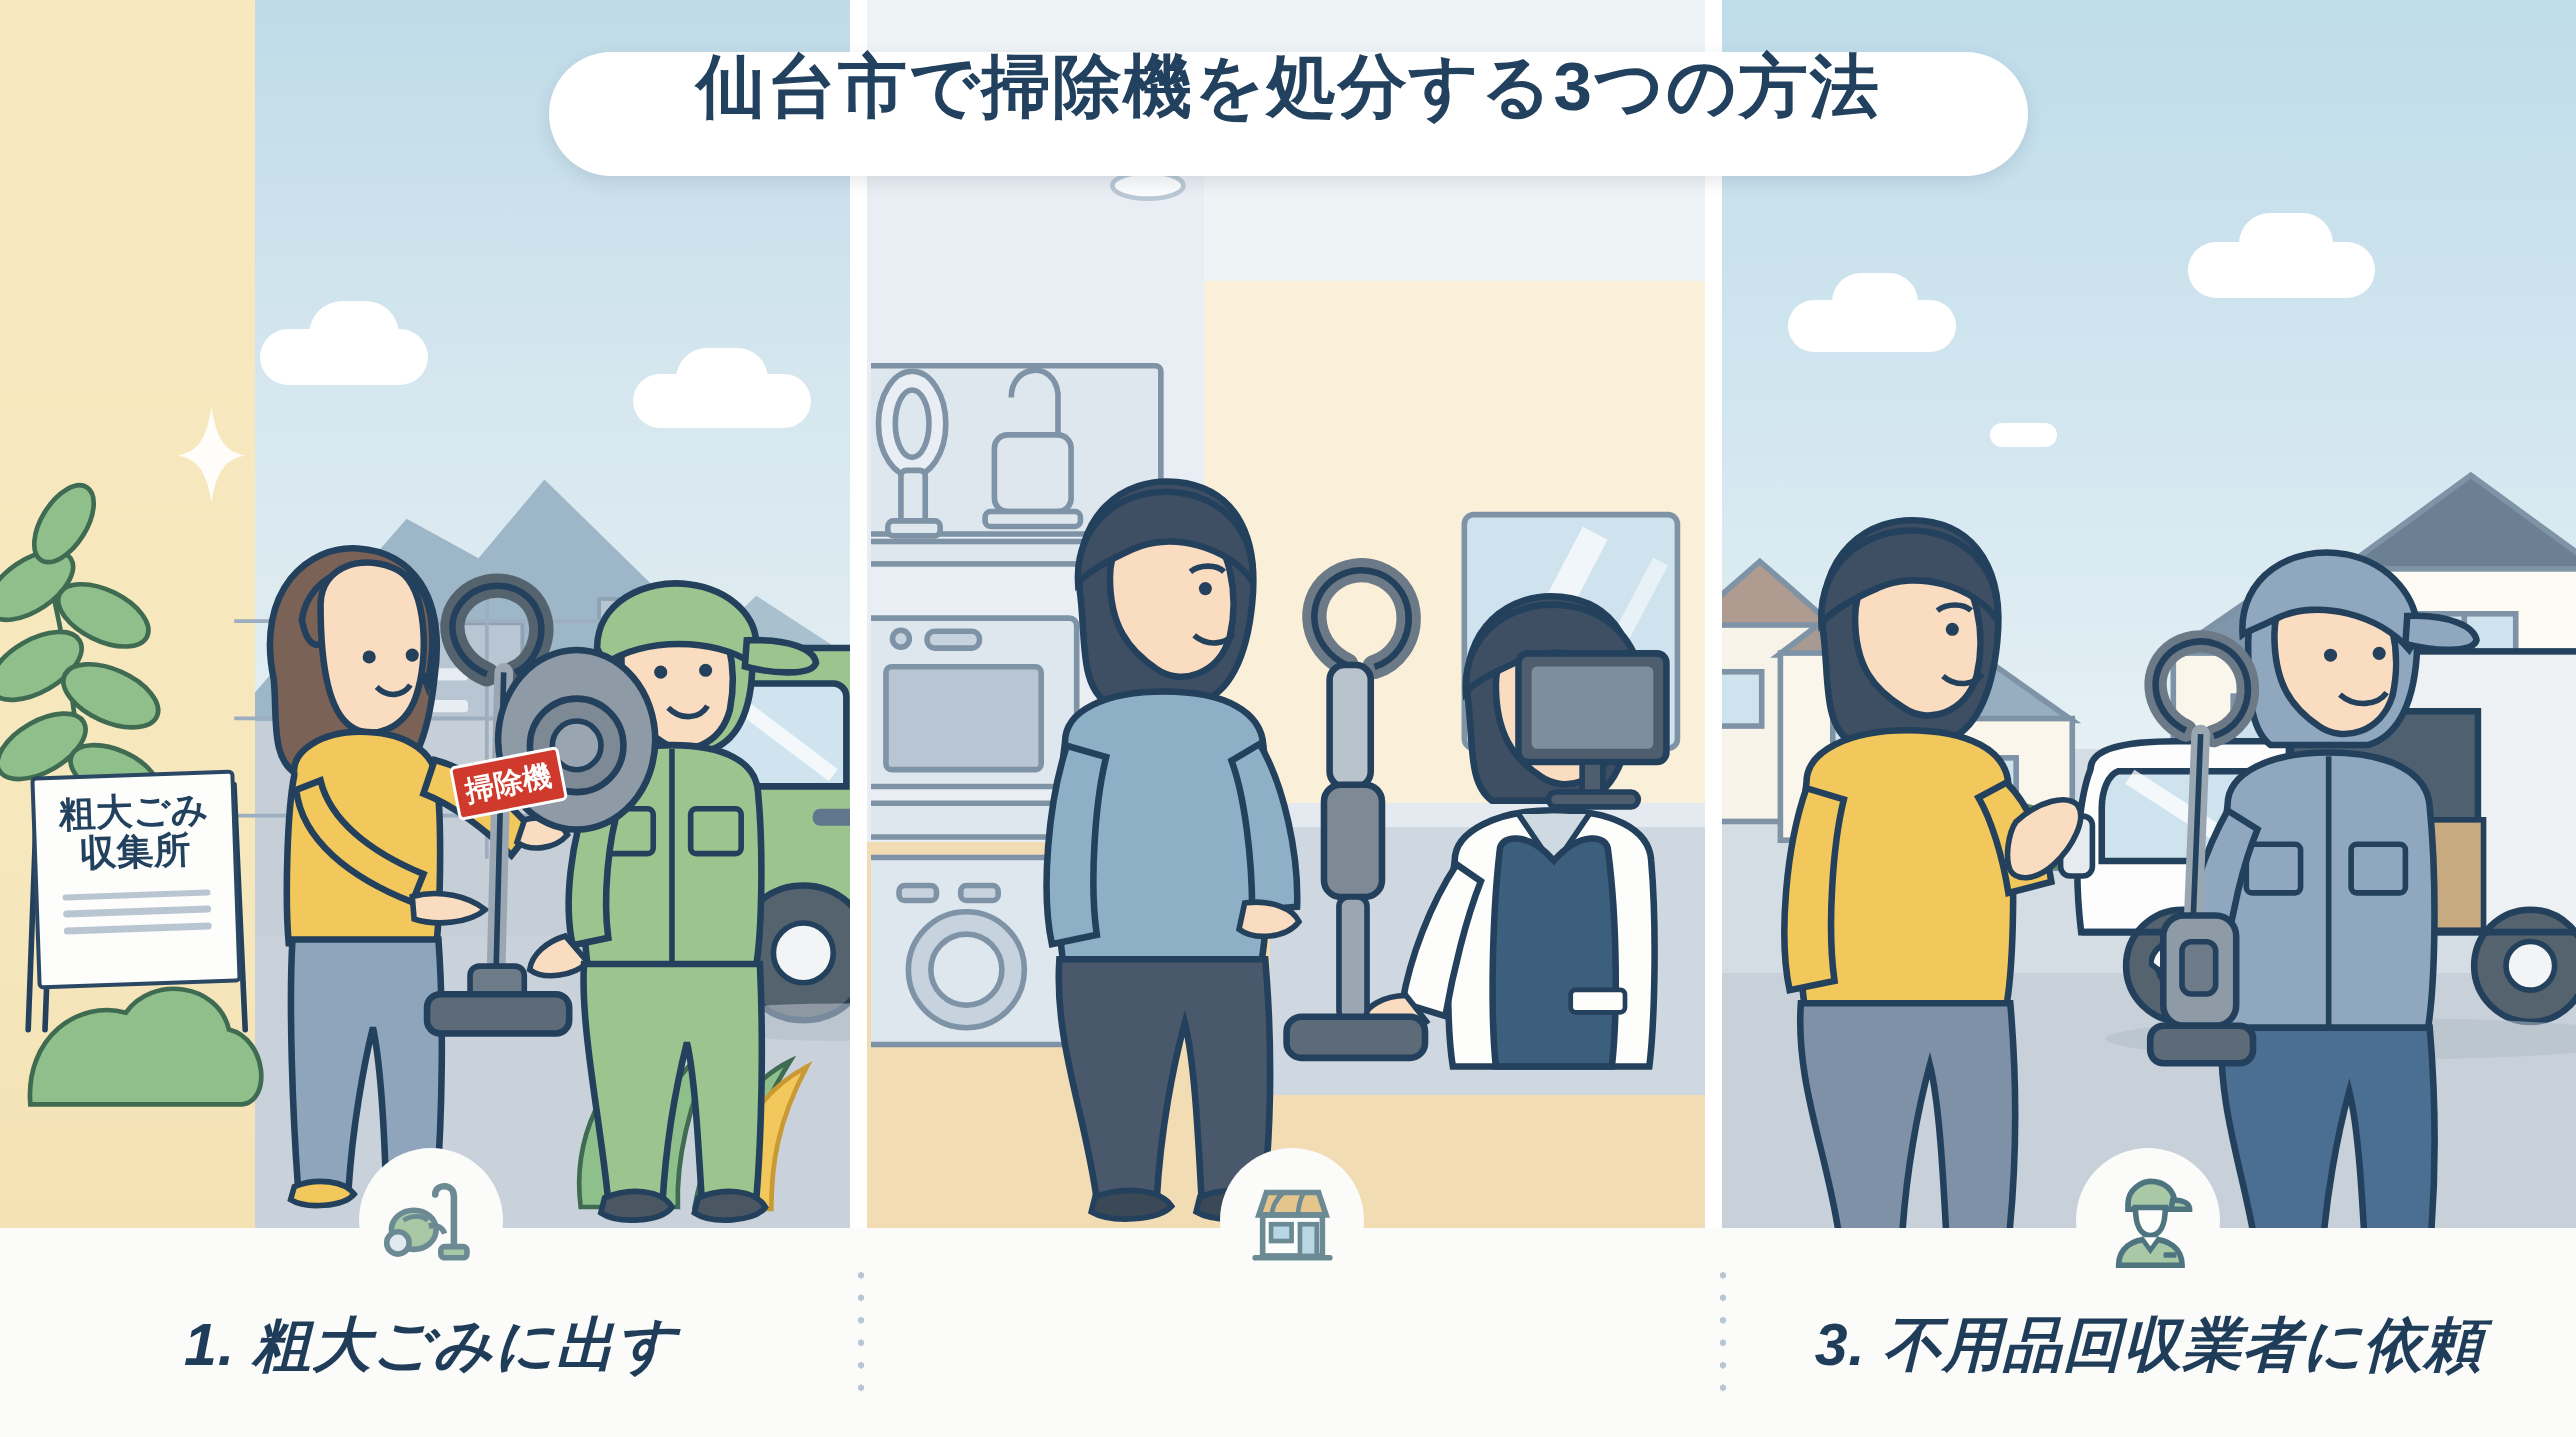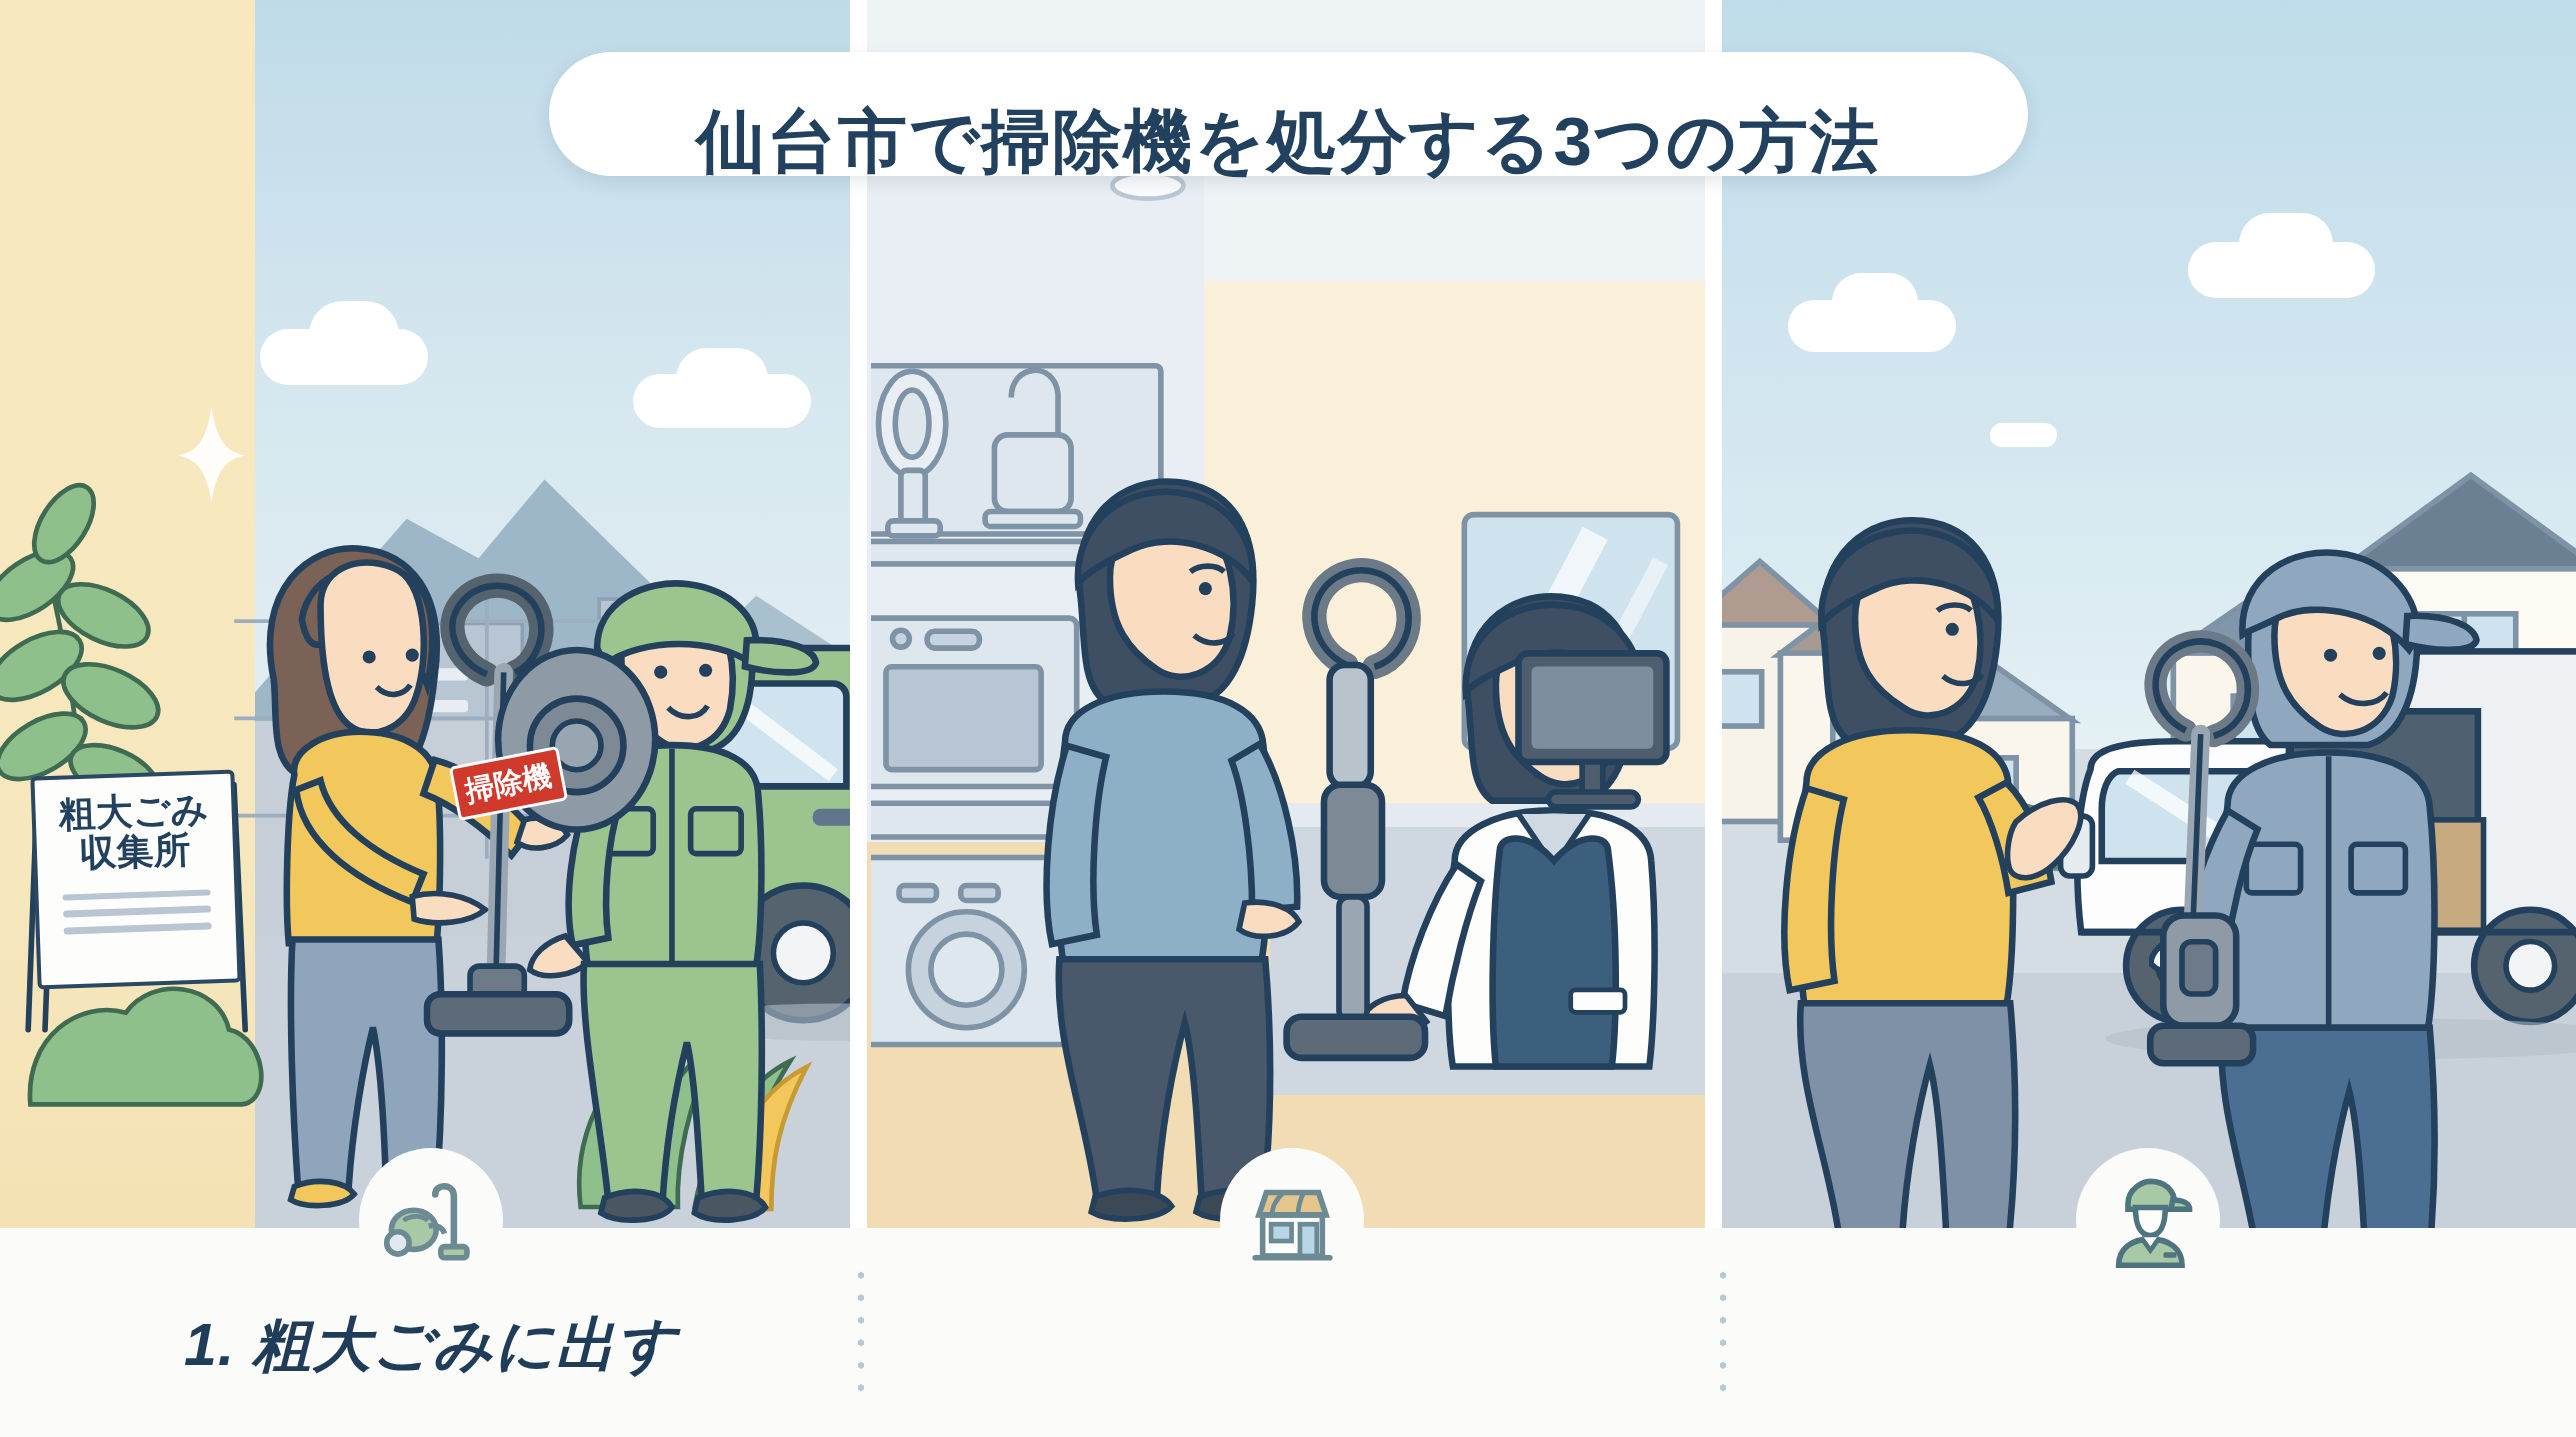--- a/index.html
+++ b/index.html
@@ -47,21 +47,21 @@
   
   #p3 .bg-sky{top:0;height:749px;background:linear-gradient(#bfdcea,#d4e7f0 60%,#e4f0f4);}
   #p3 .street{position:absolute;left:0;right:0;top:973px;height:255px;background:#c8d0d9;}
   #p3 .midground{position:absolute;left:0;right:0;top:749px;height:234px;background:#d5dde4;}
 
   
   .title-pill{
     position:absolute;left:549px;top:52px;width:1479px;height:124px;
     background:#ffffff;border-radius:66px;
     box-shadow:0 5.6px 17px rgba(40,60,80,.12);
-    display:flex;align-items:flex-end;justify-content:center;z-index:40;
+    display:flex;align-items:flex-start;justify-content:center;z-index:40;
   }
   .title-pill span{
     font-size:69px;font-weight:bold;color:#22415f;letter-spacing:1.9px;
     white-space:nowrap;line-height:1;
   }
 
   
   .captions{position:absolute;left:0;top:1228px;width:2576px;height:214px;background:#fbfbfa;font-style:italic;}
   .cap{position:absolute;top:0;height:210px;display:flex;align-items:center;justify-content:center;}
   #c1{left:0;width:861px;}
@@ -487,20 +487,23 @@
   </div>
 
   <div class="title-pill">
     <span>仙台市で掃除機を処分する3つの方法</span>
   </div>
 
   <div class="captions">
     <div class="cap" id="c1">
       <div class="cap-text">1. 粗大ごみに出す</div>
     </div>
+    <div class="cap" id="c3">
+      <div class="cap-text">3. 不用品回収業者に依頼</div>
+    </div>
   </div>
 
   <div class="dotdiv" id="dd1"></div>
   <div class="dotdiv" id="dd2"></div>
 
   <div class="badge" id="b1">
     <svg width="97" height="97" viewBox="0 0 104 104">
       <path d="M56 24 C56 12 76 12 76 26 L76 82" fill="none" stroke="#6b8a94" stroke-width="7" stroke-linecap="round"></path>
       <ellipse cx="33" cy="62" rx="24" ry="21" fill="#a8c8a6" stroke="#6b8a94" stroke-width="6"></ellipse>
       <path d="M22 52 C30 46 42 46 48 52" fill="none" stroke="#6b8a94" stroke-width="5"></path>

